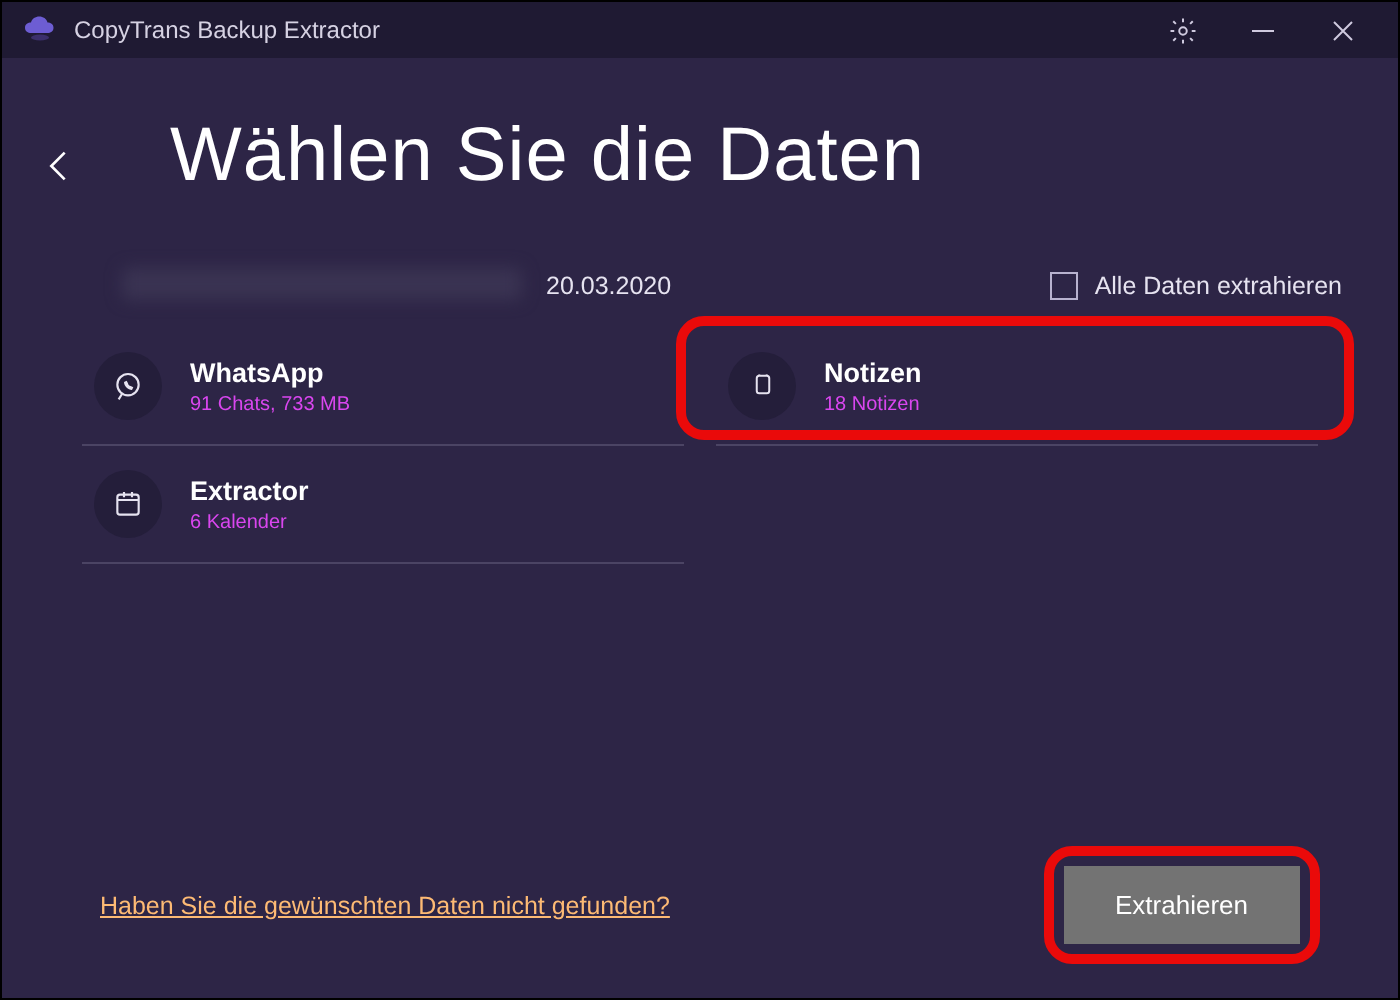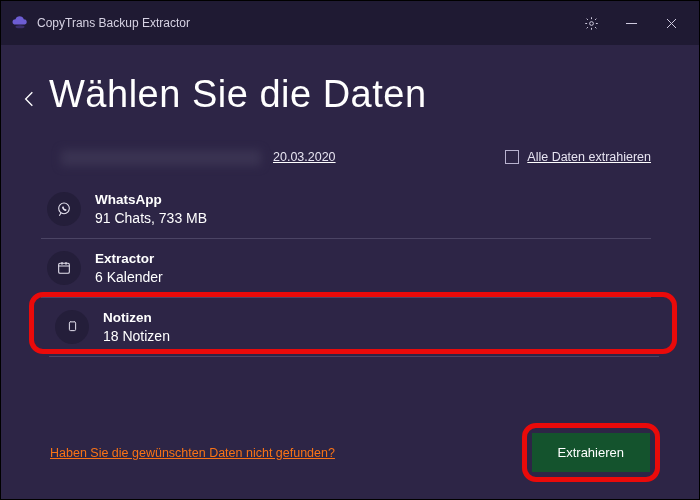--- a/index.html
+++ b/index.html
@@ -5,21 +5,21 @@
   * { box-sizing: border-box; margin: 0; padding: 0; }
   html, body { width: 700px; height: 500px; overflow: hidden; }
   body {
     background: #2d2546;
     font-family: "Segoe UI", Arial, sans-serif;
     color: #ffffff;
     border: 1px solid #000;
   }
   
   .titlebar {
-    height: 44px;
+    height: 28px;
     background: #1f1a33;
     display: flex;
     align-items: center;
     padding: 0 8px 0 10px;
     font-size: 12px;
     color: #d6d2e3;
   }
   .titlebar .logo {
     width: 18px; height: 18px; margin-right: 8px;
     display: inline-block;
@@ -38,88 +38,87 @@
     padding: 28px 40px 10px 18px;
   }
   .back-arrow {
     width: 20px; height: 20px; margin-right: 10px; margin-top:8px;
     flex: 0 0 auto;
   }
   .page-title {
     font-size: 38px;
     font-weight: 300;
     letter-spacing: 0.5px;
+    margin-left: 36px;
   }
   
   .meta-row {
-    display:flex; align-items:flex-start;
-    padding: 24px 48px 6px 60px;
+    display:flex; align-items:flex-end;
+    padding: 24px 28px 6px 60px;
     font-size: 12.5px;
-    text-decoration: underline;
   }
   .blurred {
     width: 200px; height: 16px;
     background: #3a3352;
     filter: blur(4px);
     border-radius: 3px;
     margin-right: 12px;
   }
   .date { color: #e6e3f0; margin-right: auto; }
   .checkbox {
     display:flex; align-items:center; gap:8px;
     font-size:12.5px; color:#e6e3f0;
   }
   .checkbox .box {
     width:14px; height:14px; border:1.5px solid #b8b2cf; display:inline-block;
   }
   
   .grid {
     display:flex; gap:0;
     padding: 8px 40px 0 40px;
-    flex-direction: column;
   }
   .col { flex:1 1 50%; }
   .item {
     display:flex; align-items:center;
     padding: 12px 6px 12px 6px;
     border-bottom: 1px solid #4b4464;
     position: relative;
   }
   .item .icon-wrap {
     width:34px; height:34px; border-radius:50%;
     background:#241e3a;
     display:flex; align-items:center; justify-content:center;
     margin-right:14px; flex:0 0 auto;
   }
   .item .texts { display:flex; flex-direction:column; gap:3px; }
   .item .label { font-size:13.5px; font-weight:600; }
-  .item .detail { font-size:14px; color:#ffffff; }
+  .item .detail { font-size:10px; color:#d946ef; }
   .col-left { padding-right: 8px; }
   .col-right { padding-left: 8px; }
   
   .highlight {
     position:absolute;
     border: 5px solid #ea0a0a;
     border-radius: 14px;
     pointer-events: none;
   }
   
   .footer {
     position:absolute;
     left:0; right:0; bottom:28px;
     display:flex; align-items:center;
     padding: 0 50px 0 50px;
   }
   .help-link {
-    font-size:12.5px; color:#f97316;
+    font-size:12.5px; color:#fdba74;
     text-decoration: underline;
   }
   .footer .spacer { flex:1 1 auto; }
   .extract-btn {
-    background:#14532d;
+    background:#737373;
     color:#fff;
     font-size:13px;
     border:none;
     padding: 12px 26px;
     position:relative;
   }
 </style>
 </head>
 <body>
 

